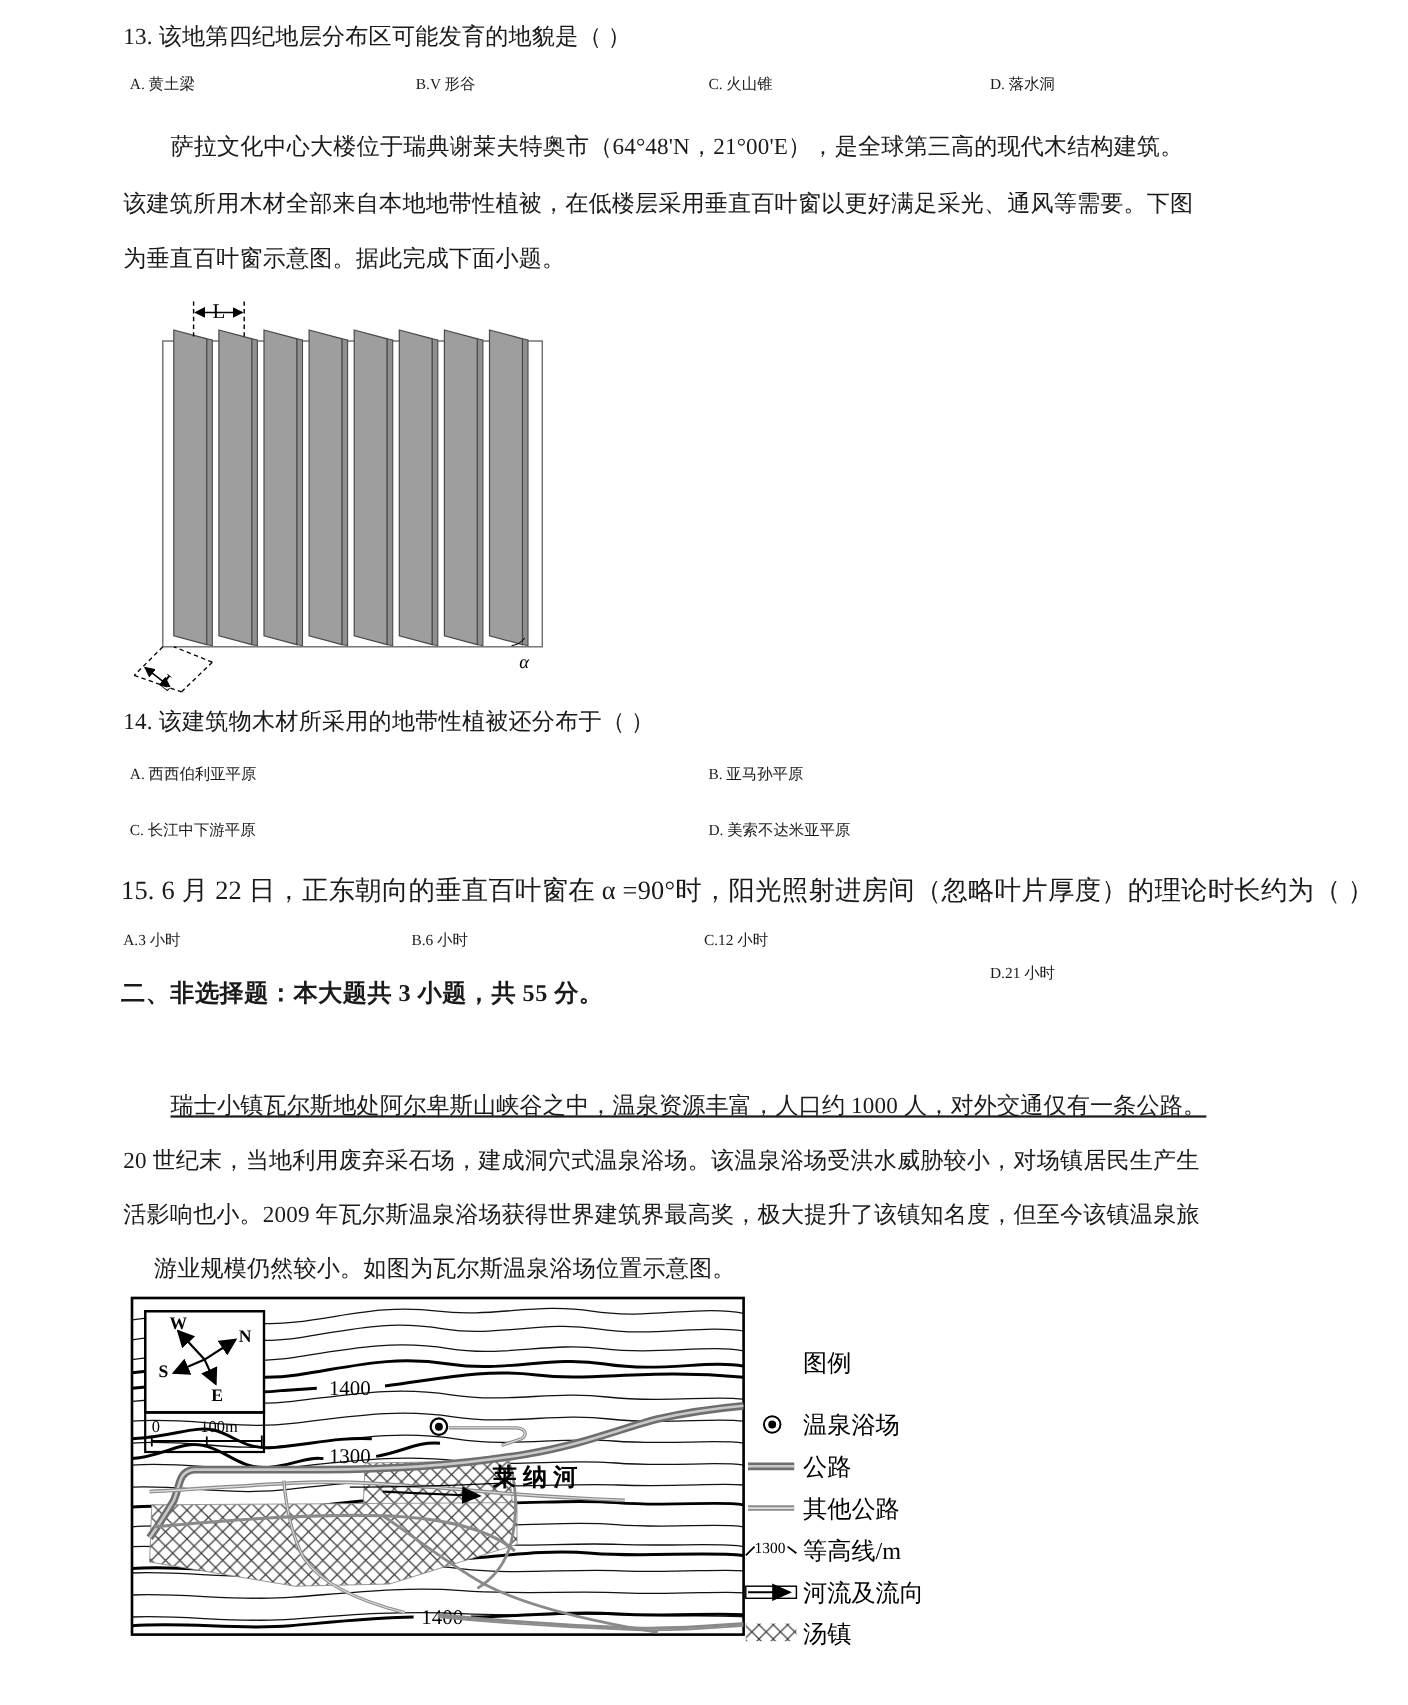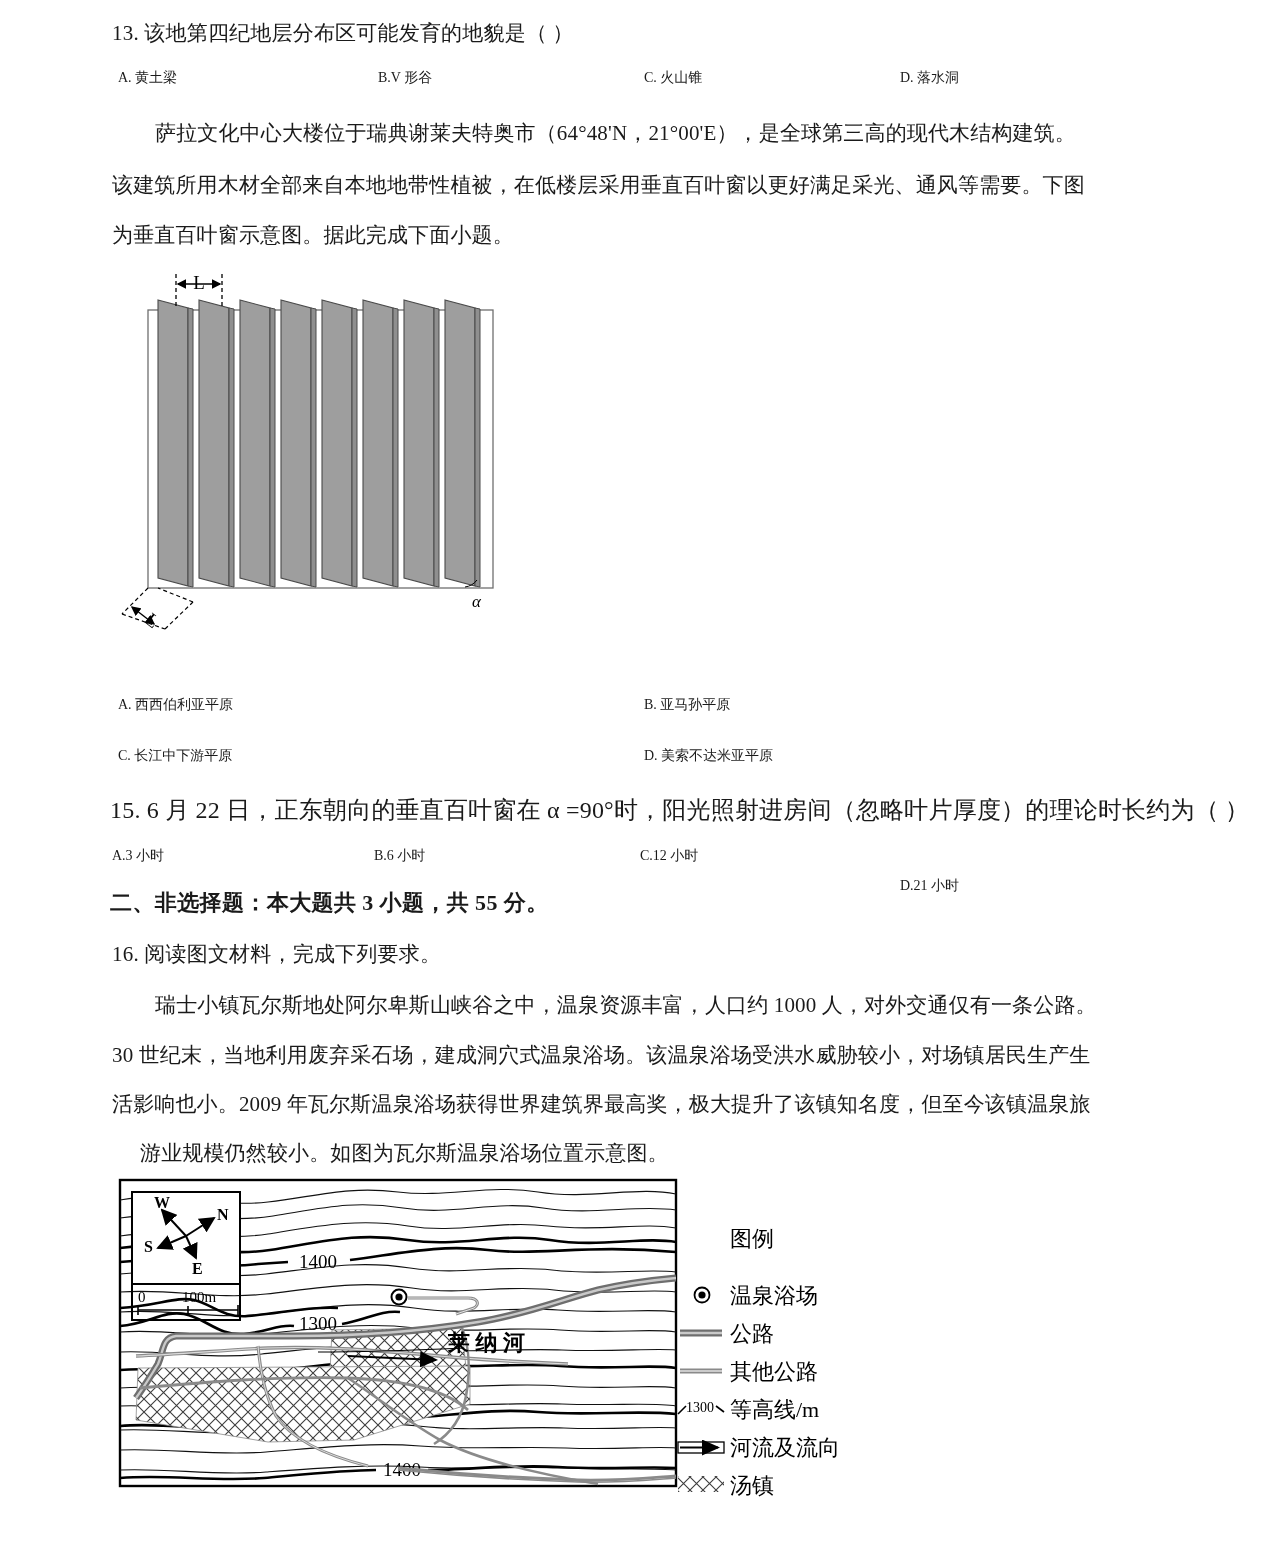--- a/index.html
+++ b/index.html
@@ -141,39 +141,39 @@
         <text x="34" y="360" font-family="'Liberation Serif', serif" font-size="19" fill="#000" transform="rotate(38 34 360)">L</text>
       </g>
 
       <g>
         <path d="M 355 325 A 18 18 0 0 0 367 318" fill="none" stroke="#000" stroke-width="1"></path>
         <text x="362" y="345" font-family="'Liberation Serif', serif" font-size="17" font-style="italic" fill="#000">α</text>
       </g>
     </svg>
   </div>
 
+  <div class="q-line" style="left:112px; top:641px;">14. 该建筑物木材所采用的地带性植被还分布于（    ）</div>
 
   <div class="opt" style="left:118px; top:691px;">A. 西西伯利亚平原</div>
   <div class="opt" style="left:644px; top:691px;">B. 亚马孙平原</div>
   <div class="opt" style="left:118px; top:742px;">C. 长江中下游平原</div>
   <div class="opt" style="left:644px; top:742px;">D. 美索不达米亚平原</div>
 
   <div class="q-line" style="left:110px; top:795px; font-size:24px;">15. 6 月 22 日，正东朝向的垂直百叶窗在 α =90°时，阳光照射进房间（忽略叶片厚度）的理论时长约为（    ）</div>
 
   <div class="opt" style="left:112px; top:842px;">A.3 小时</div>
   <div class="opt" style="left:374px; top:842px;">B.6 小时</div>
   <div class="opt" style="left:640px; top:842px;">C.12 小时</div>
   <div class="opt" style="left:900px; top:842px;margin-top:30px;">D.21 小时</div>
 
   <div class="section-head" style="left:110px; top:888px;">二、非选择题：本大题共 3 小题，共 55 分。</div>
 
-  <div class="q-line" style="left:112px; top:939px;">16. 阅读图文材料，完成下列要求。</div>
-
-  <div class="para" style="left:155px; top:990px;">瑞士小镇瓦尔斯地处阿尔卑斯山峡谷之中，温泉资源丰富，人口约 1000 人，对外交通仅有一条公路。</div>
-  <div class="para" style="left:112px; top:1040px;">30 世纪末，当地利用废弃采石场，建成洞穴式温泉浴场。该温泉浴场受洪水威胁较小，对场镇居民生产生</div>
+
+  <div class="para" style="left:155px; top:990px;text-decoration:underline;">瑞士小镇瓦尔斯地处阿尔卑斯山峡谷之中，温泉资源丰富，人口约 1000 人，对外交通仅有一条公路。</div>
+  <div class="para" style="left:112px; top:1040px;">20 世纪末，当地利用废弃采石场，建成洞穴式温泉浴场。该温泉浴场受洪水威胁较小，对场镇居民生产生</div>
   <div class="para" style="left:112px; top:1089px;">活影响也小。2009 年瓦尔斯温泉浴场获得世界建筑界最高奖，极大提升了该镇知名度，但至今该镇温泉旅</div>
   <div class="para" style="left:140px; top:1138px;">游业规模仍然较小。如图为瓦尔斯温泉浴场位置示意图。</div>
 
   <div id="map-figure">
     <svg width="840" height="330" viewBox="0 0 840 330">
       <defs>
         <clipPath id="mapClip">
           <rect x="2" y="2" width="556" height="306"></rect>
         </clipPath>
         <pattern id="townHatch" width="13" height="13" patternUnits="userSpaceOnUse">

